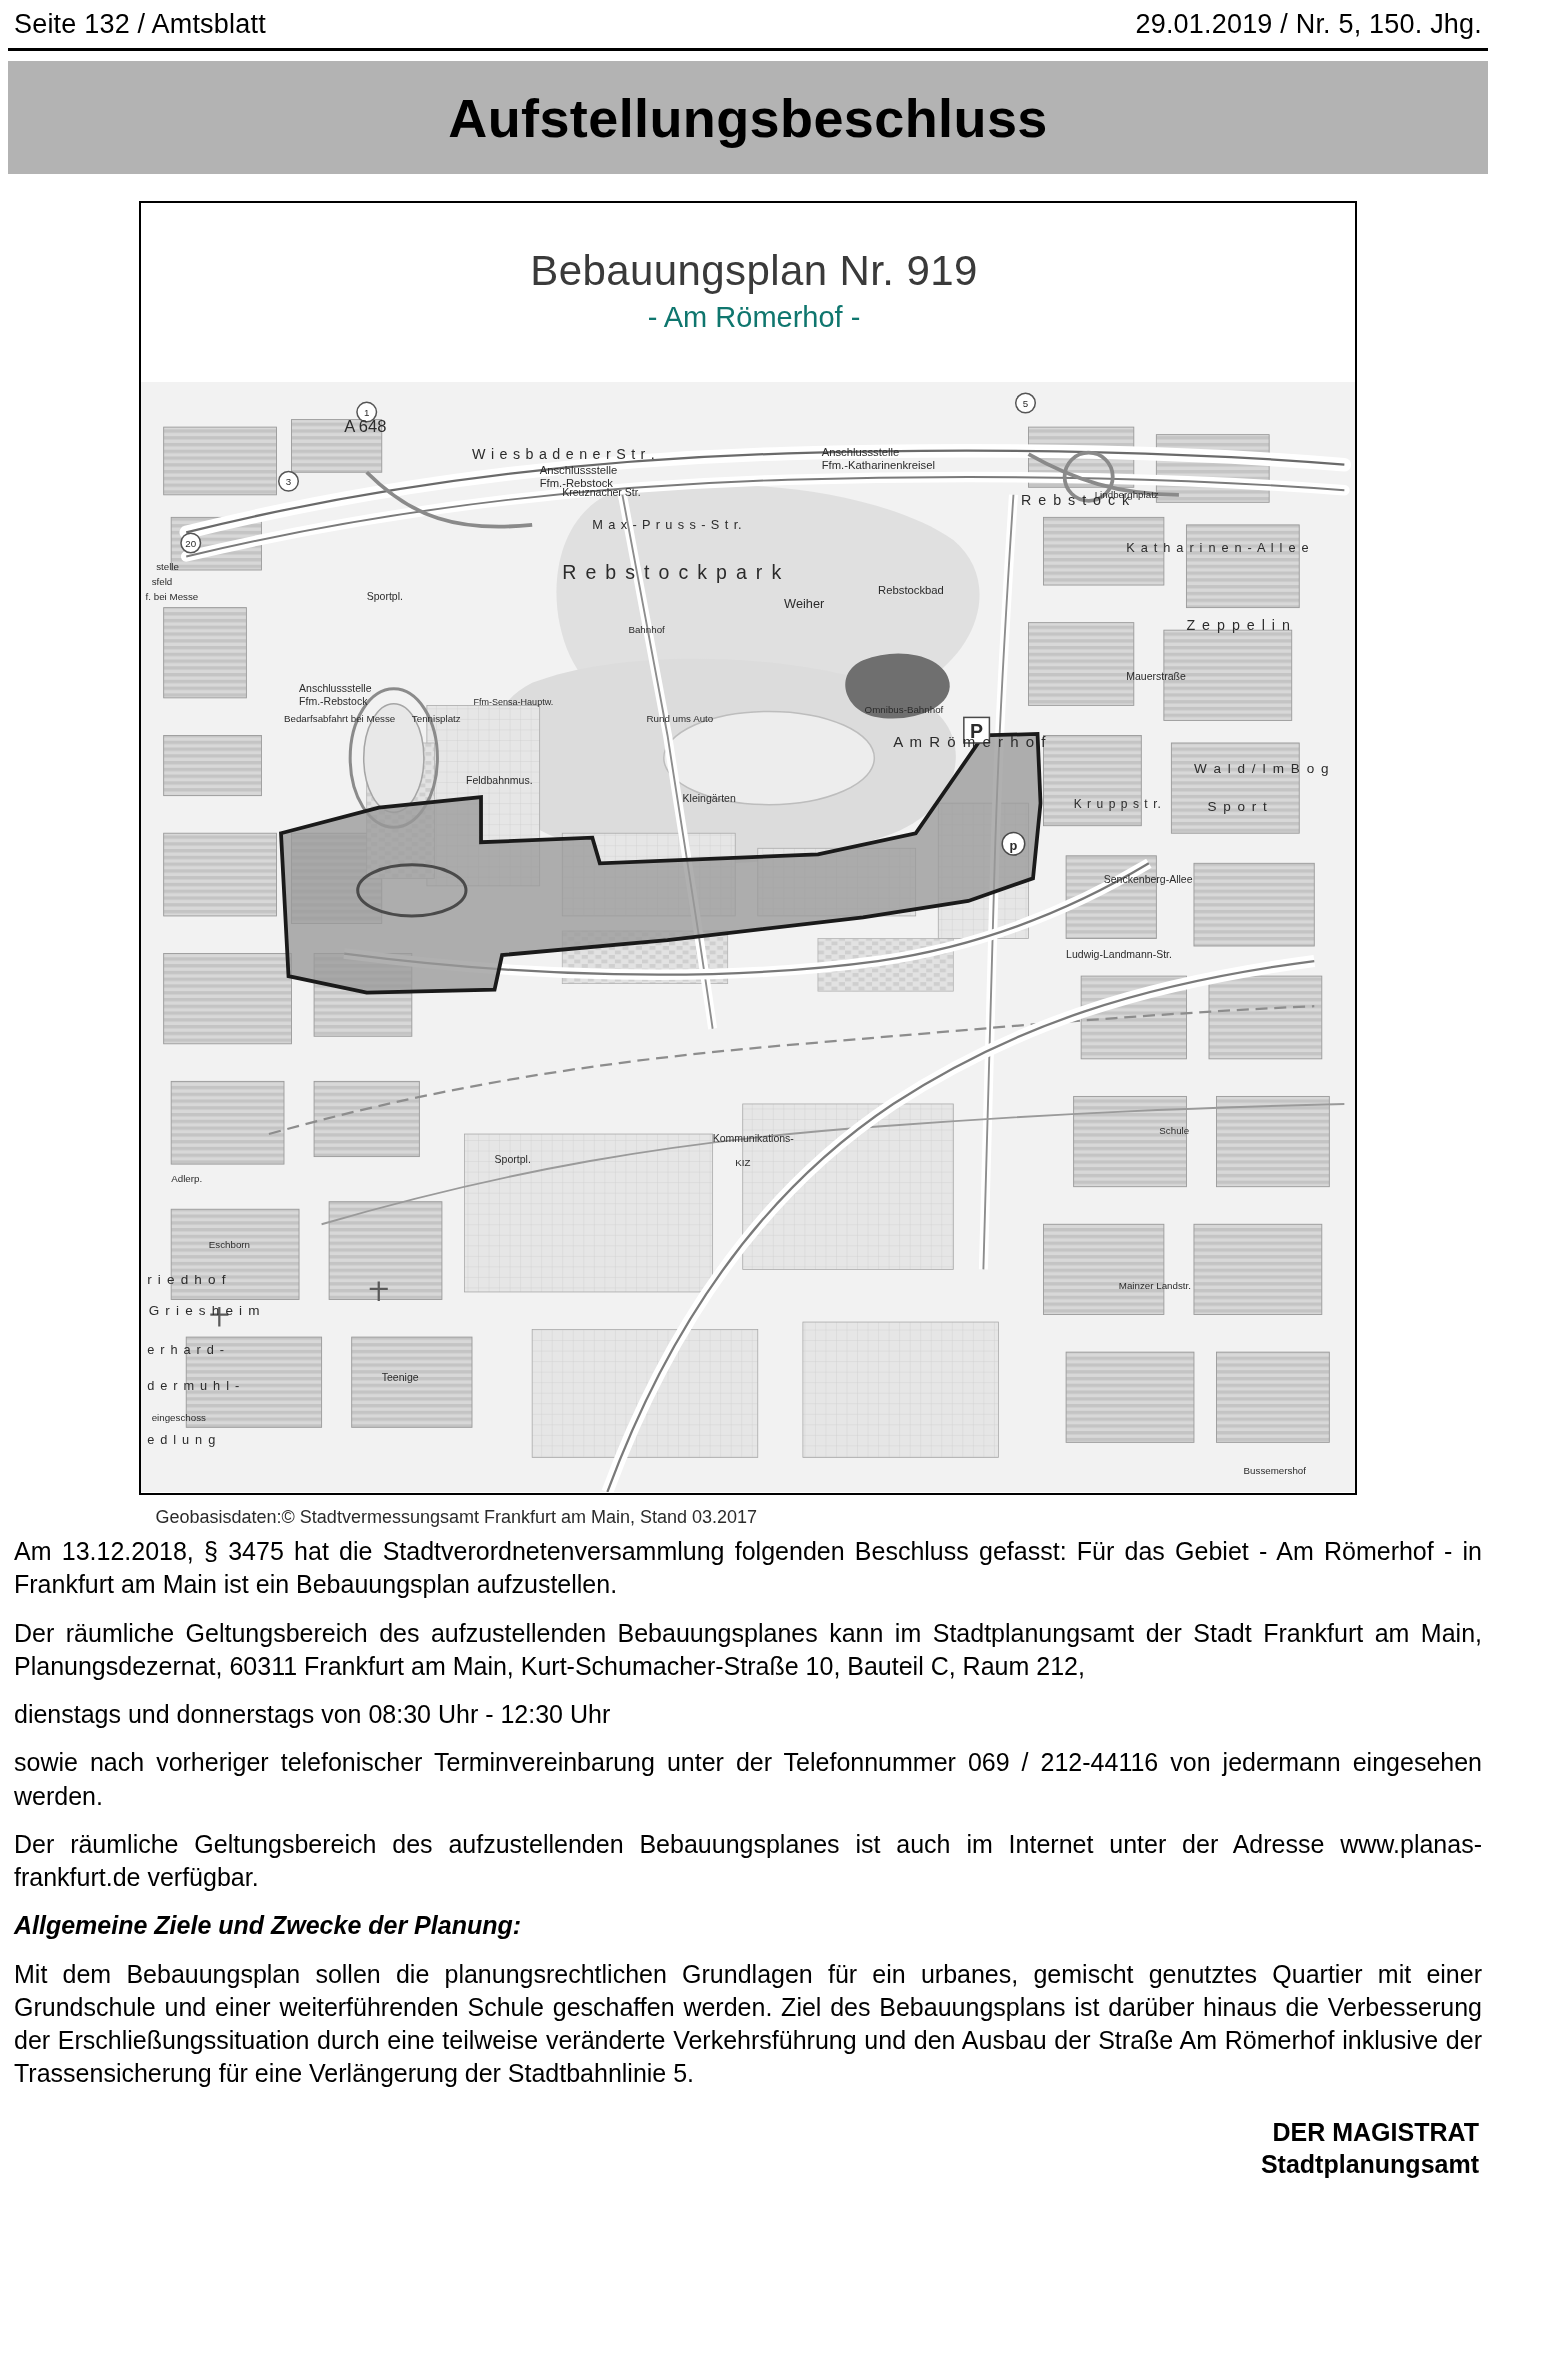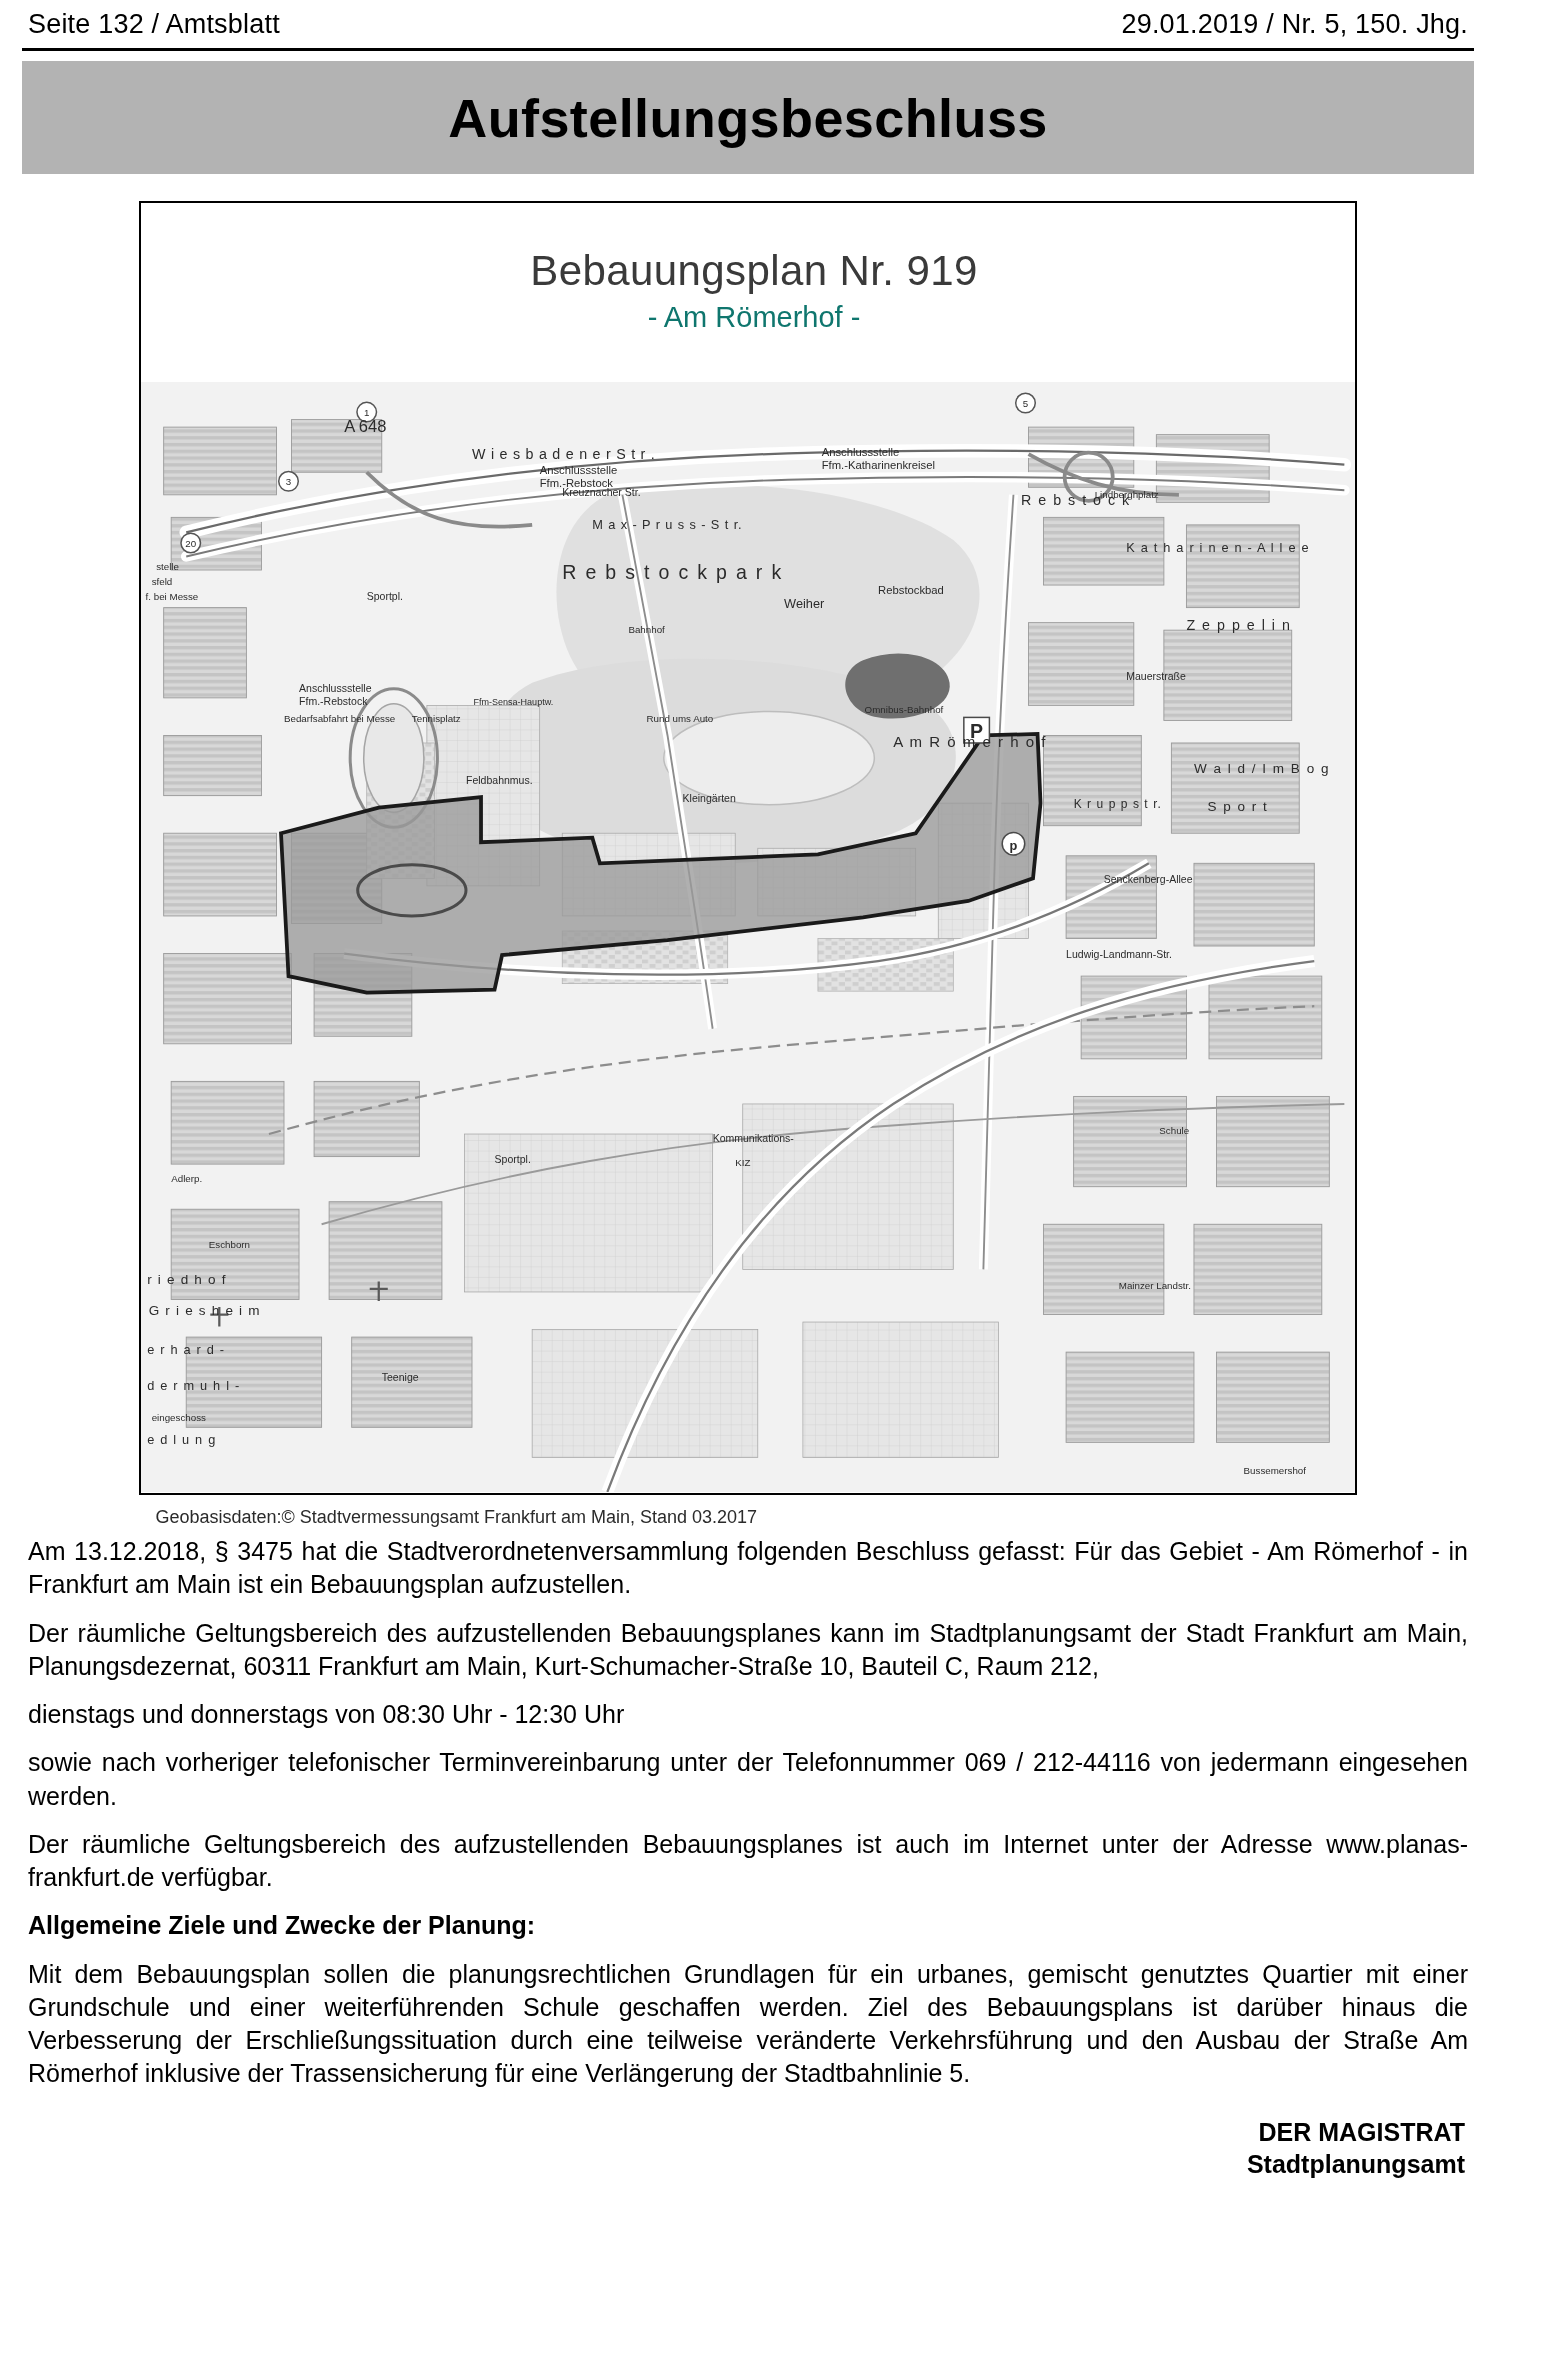--- a/index.html
+++ b/index.html
@@ -11,21 +11,21 @@
     width: 1558px;
     font-family: "Liberation Sans", sans-serif;
     color: #000000;
     -webkit-font-smoothing: antialiased;
   }
   .page {
     width: 1496px;
     min-height: 2377px;
     position: relative;
     box-sizing: border-box;
-    padding: 0 22px;
+    padding: 0 8px;
     border-radius: 29px;
   }
 
   
   .masthead {
     display: flex;
     justify-content: space-between;
     align-items: flex-end;
     font-size: 27px;
     padding: 9px 6px 7.5px 6px;
@@ -107,21 +107,21 @@
   .body-text {
     margin: 7px 6px 0 6px;
     font-size: 25px;
     line-height: 1.33;
   }
   .body-text p {
     margin: 0 0 16.5px 0;
     text-align: justify;
   }
   .body-text p.tight { margin-bottom: 15px; }
-  .body-text p.bold { font-weight: bold; }
+  .body-text p.bold { font-weight: bold; font-style: italic; }
 
   
   .signature {
     margin: 25.6px 9px 0 0;
     text-align: right;
     font-size: 25px;
     font-weight: bold;
     line-height: 1.28;
   }
 </style>

